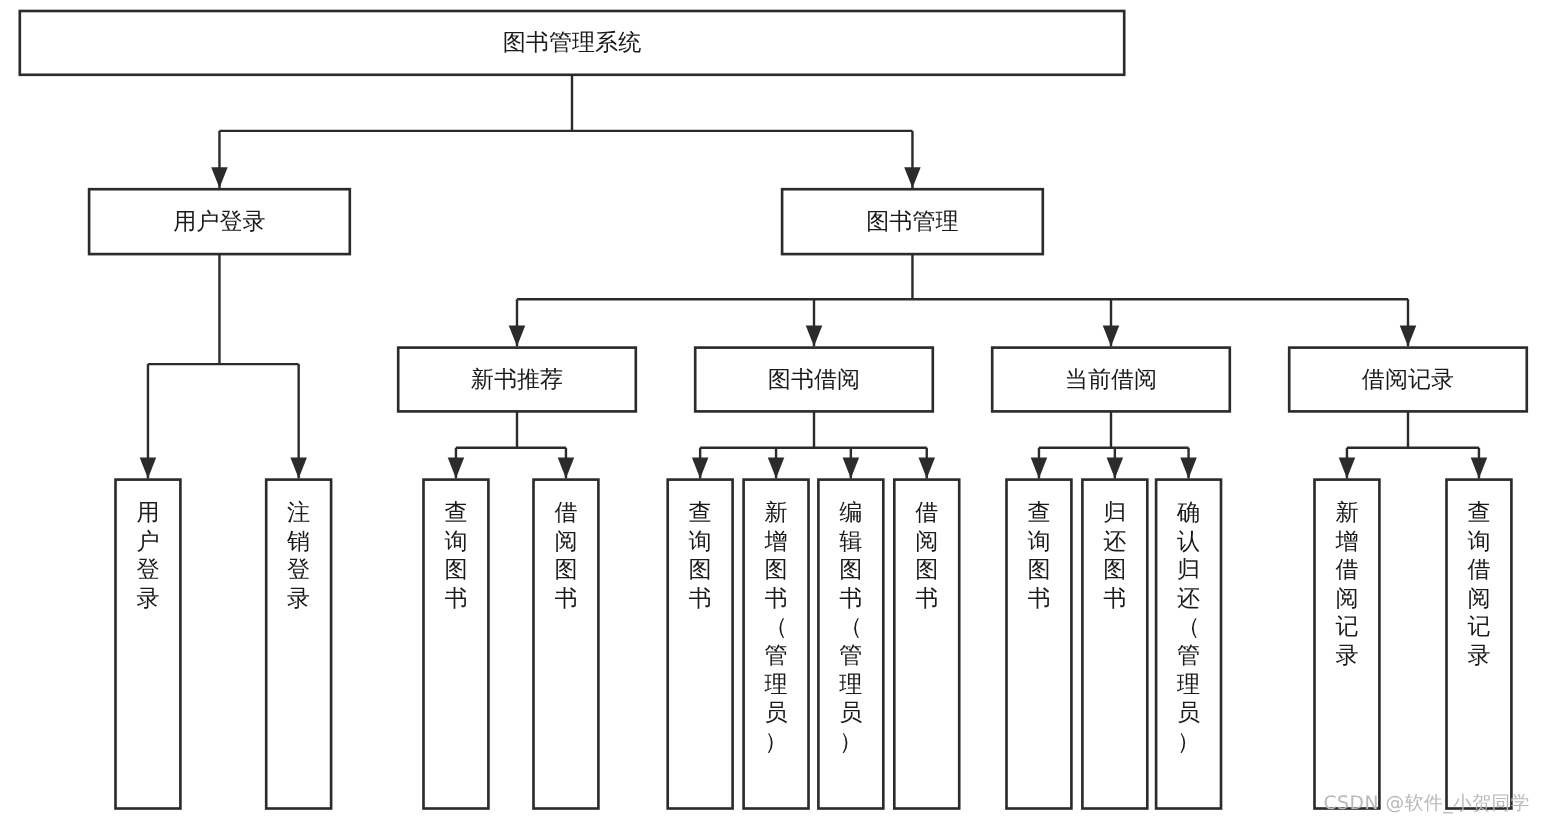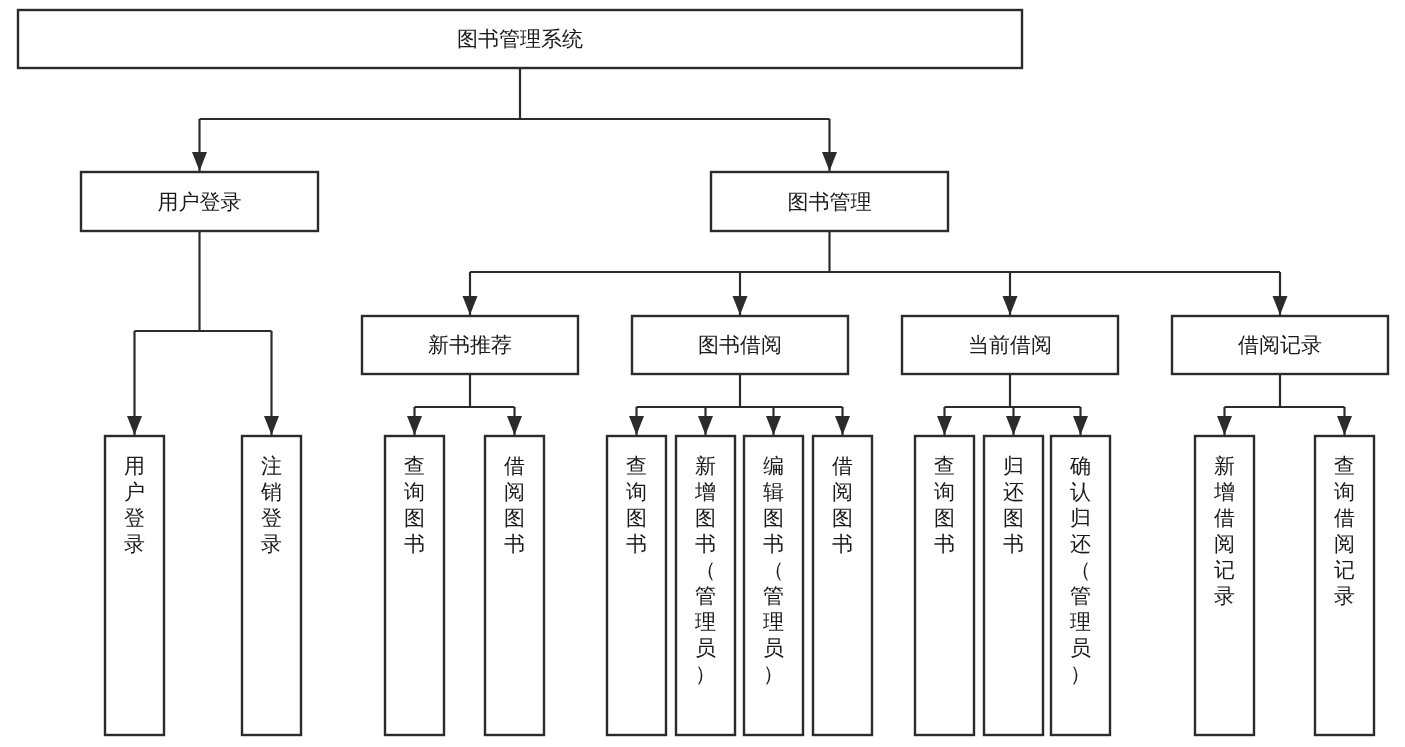--- a/index.html
+++ b/index.html
@@ -203,13 +203,14 @@
         <g>
           <rect x="1195" y="436" width="59" height="299" class="node-box"></rect>
           <text x="1224.5" y="472.72" class="node-label-vertical"><tspan x="1224.5" dy="0">新</tspan><tspan x="1224.5" dy="26">增</tspan><tspan x="1224.5" dy="26">借</tspan><tspan x="1224.5" dy="26">阅</tspan><tspan x="1224.5" dy="26">记</tspan><tspan x="1224.5" dy="26">录</tspan></text>
         </g>
         <g>
           <rect x="1315" y="436" width="59" height="299" class="node-box"></rect>
           <text x="1344.5" y="472.72" class="node-label-vertical"><tspan x="1344.5" dy="0">查</tspan><tspan x="1344.5" dy="26">询</tspan><tspan x="1344.5" dy="26">借</tspan><tspan x="1344.5" dy="26">阅</tspan><tspan x="1344.5" dy="26">记</tspan><tspan x="1344.5" dy="26">录</tspan></text>
         </g>
       </g>
   </svg>
+  <div class="watermark">CSDN @软件_小贺同学</div>
 </div>
 
 </body></html>

